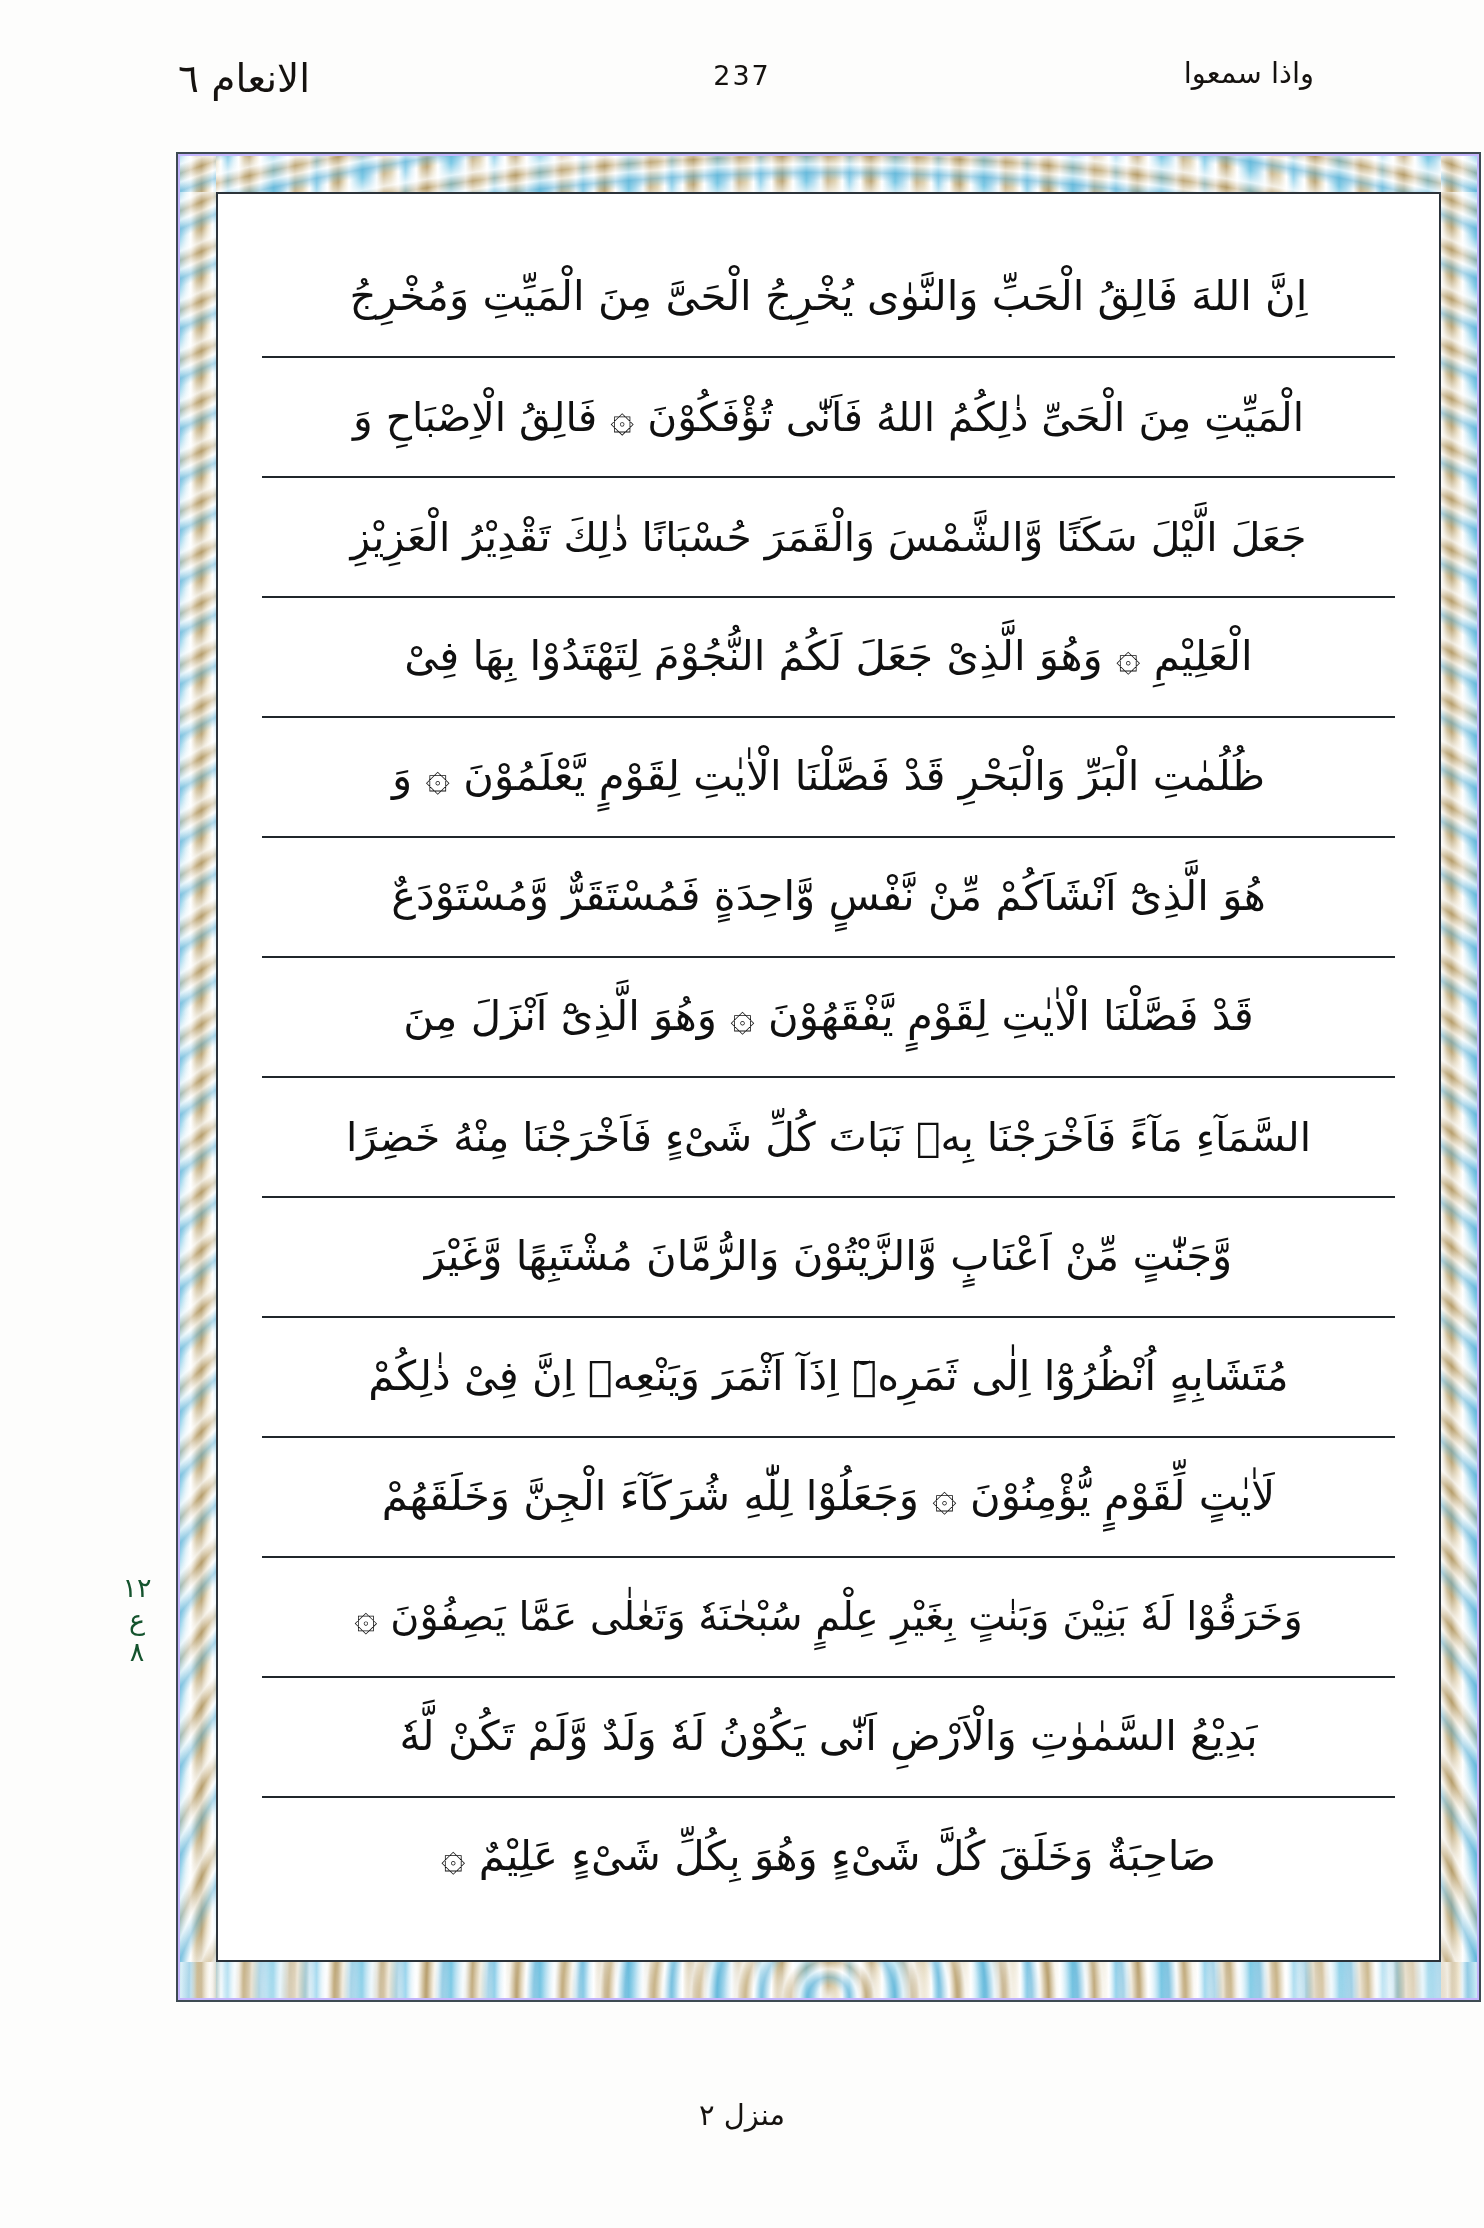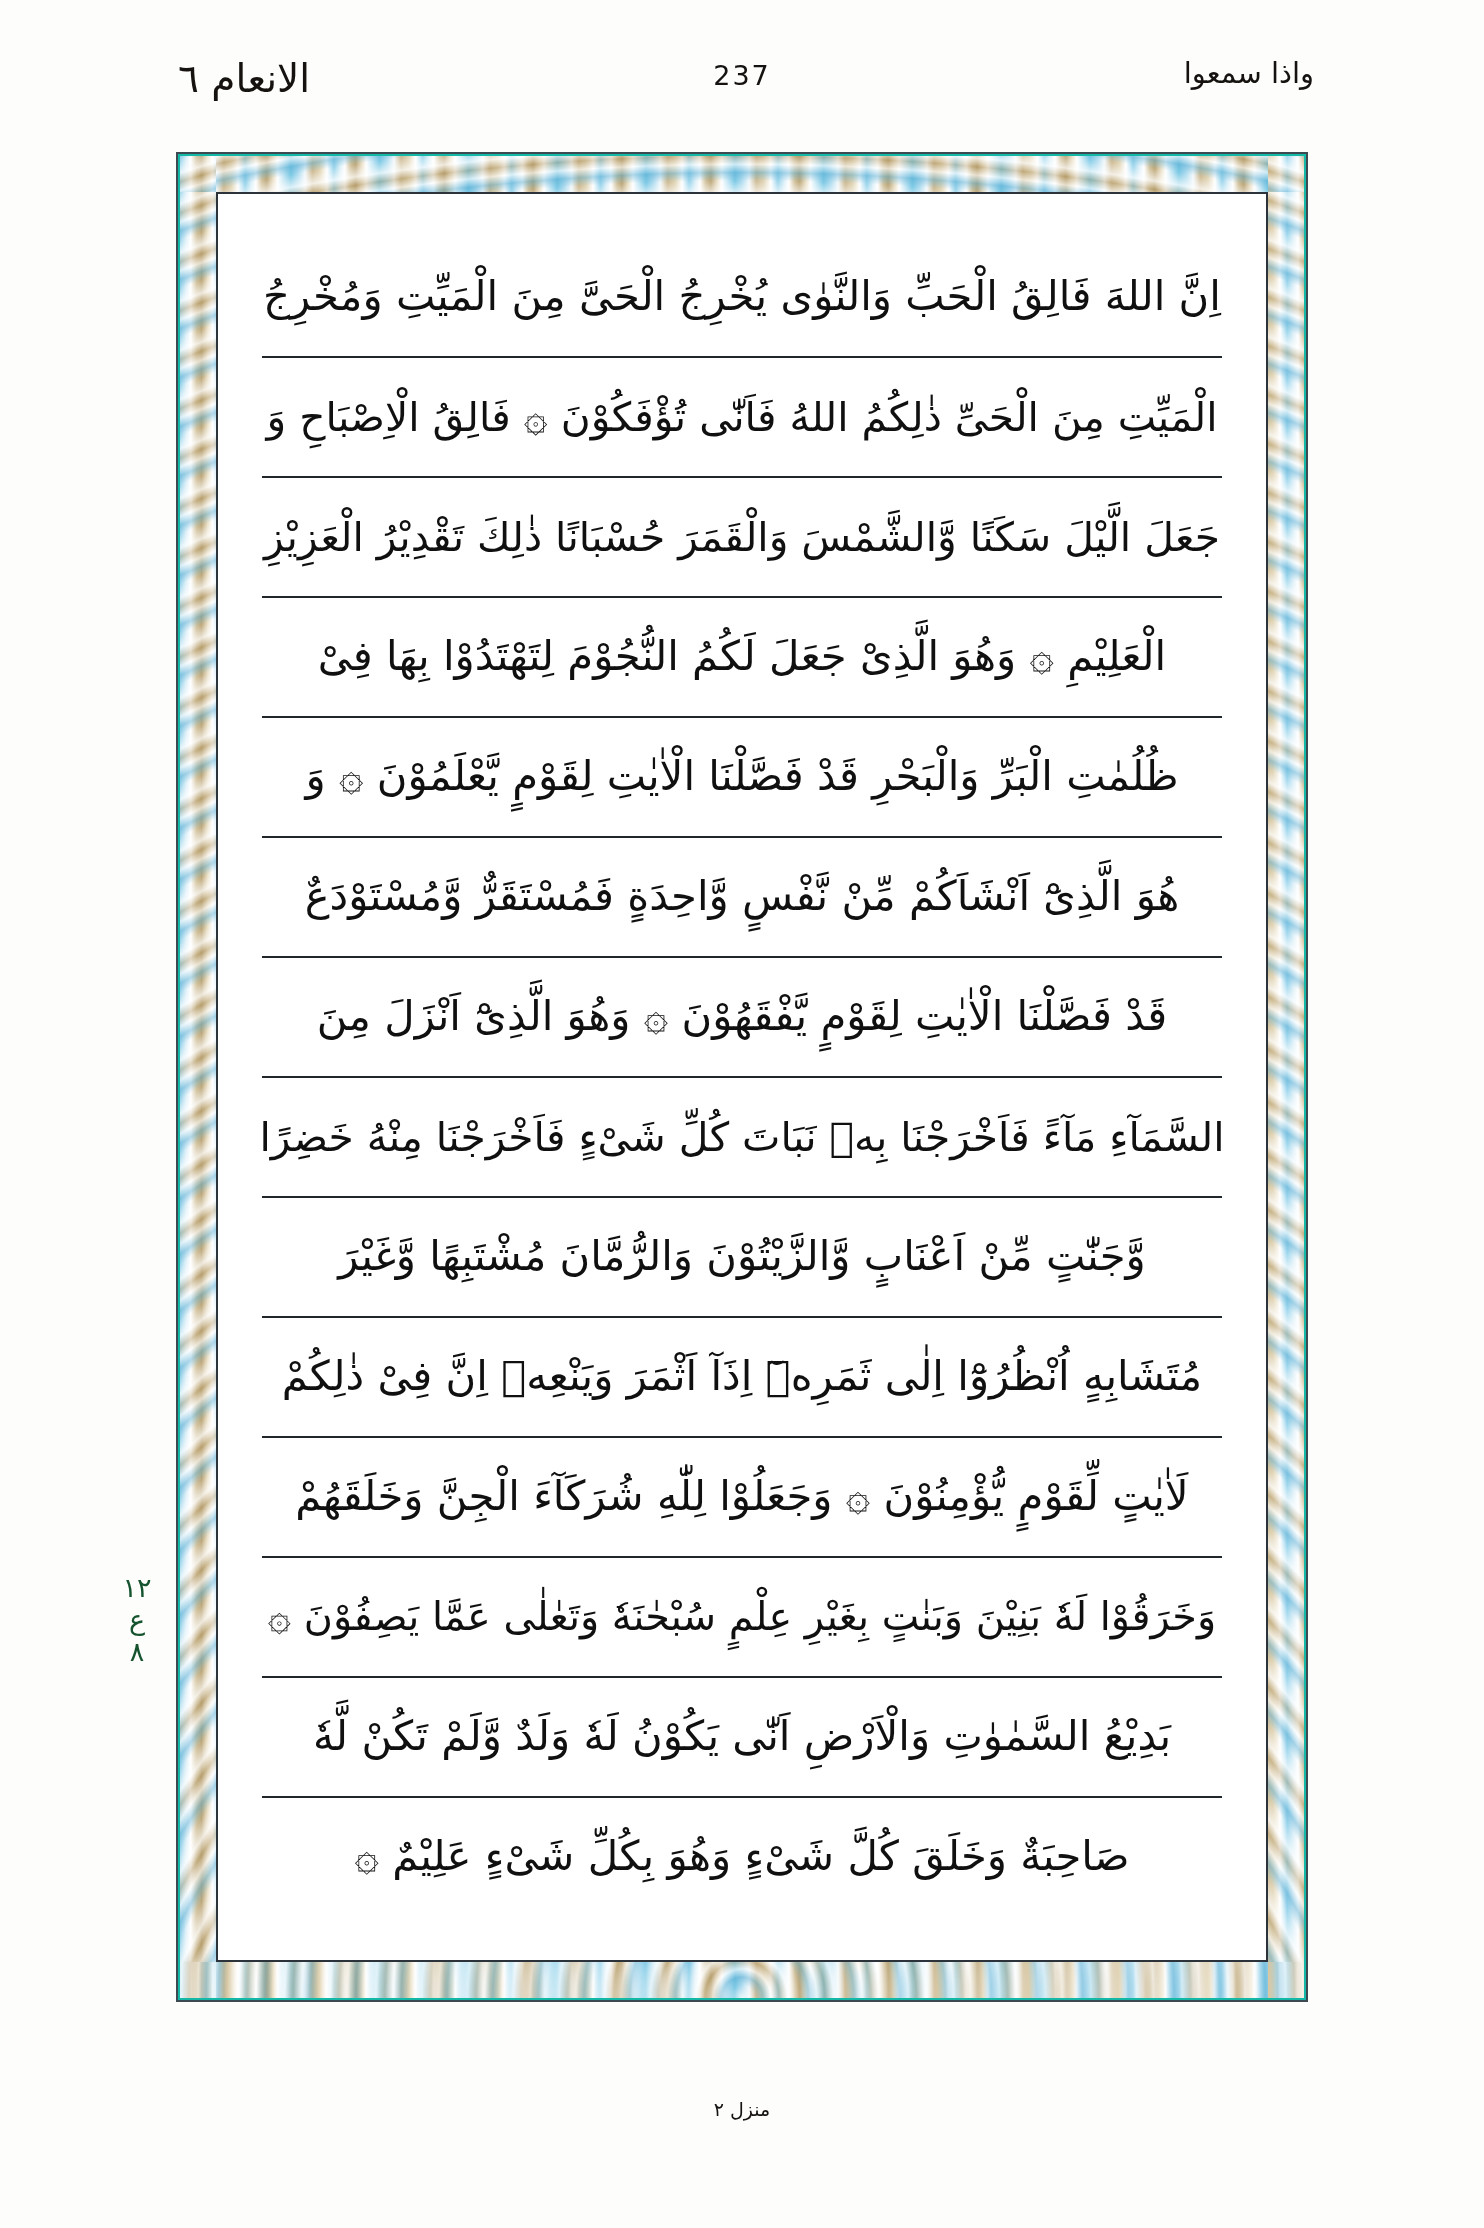--- a/index.html
+++ b/index.html
@@ -58,25 +58,25 @@
     right: 170px;
     top: 0;
     font-size: 29px;
   }
 
   
   .frame-outer {
     position: absolute;
     left: 176px;
     top: 152px;
-    width: 1132px;
+    width: 1305px;
     height: 1850px;
     border: 2px solid #3d4a52;
     box-sizing: border-box;
-    background: #14b8a6;
+    background: #c4b5fd;
   }
 
   
   .frame-band {
     position: absolute;
     left: 2px;
     top: 2px;
     right: 2px;
     bottom: 2px;
     box-sizing: border-box;
@@ -201,21 +201,21 @@
 
   
   .footer {
     position: absolute;
     left: 0;
     right: 0;
     top: 2098px;
     text-align: center;
     direction: rtl;
     color: #15120f;
-    font-size: 19px;
+    font-size: 29px;
     letter-spacing: 1px;
     font-family: "DejaVu Sans", sans-serif;
   }
 </style>
 </head>
 <body>
 
 <div id="page">
 
   <div class="header-row">

